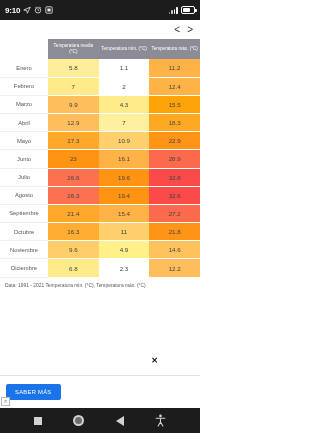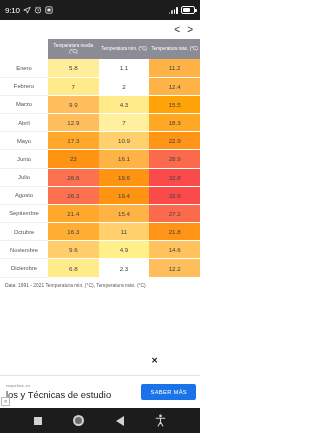--- a/index.html
+++ b/index.html
@@ -23,20 +23,21 @@
     display: flex;
     align-items: center;
     justify-content: space-between;
     padding: 0 5px;
     box-sizing: border-box;
   }
   .status-left, .status-right {
     display: flex;
     align-items: center;
     gap: 3px;
+    font-weight: bold;
   }
   .status-clock {
     font-size: 8px;
     letter-spacing: -0.2px;
   }
   .sysicon {
     display: inline-block;
     width: 8px;
     height: 8px;
     position: relative;
@@ -387,24 +388,20 @@
         </tr>
       </tbody>
   </table>
 
   <div class="tbl-note">Data: 1991 - 2021 Temperatura min. (°C), Temperatura máx. (°C)</div>
 </div>
 
 <div class="note-close">✕</div>
 
 <div class="ad">
-  <div class="ad-body">
-    <div class="ad-advertiser">raepclinic.es</div>
-    <div class="ad-headline">los y Técnicas de estudio</div>
-  </div>
   <div class="ad-cta">SABER MÁS</div>
   <div class="ad-close">✕</div>
 </div>
 
 <div class="navbar">
   <span class="nav-recents"></span>
   <span class="nav-home"></span>
   <span class="nav-back"></span>
   <span class="nav-access">
     <svg viewBox="0 0 14 16" width="11" height="13">

